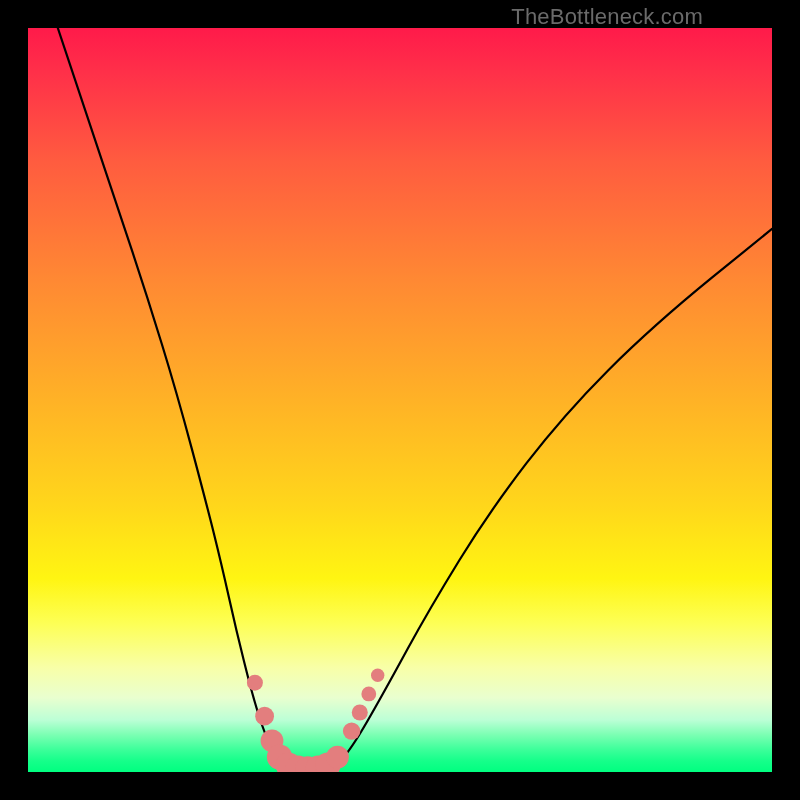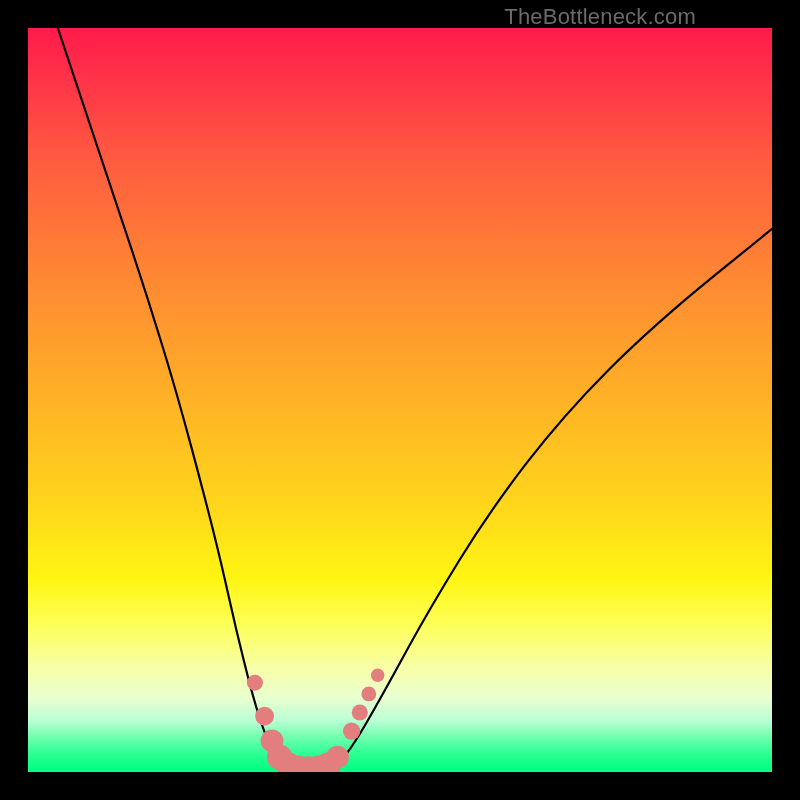--- a/index.html
+++ b/index.html
@@ -11,20 +11,21 @@
     background: #000;
     font-family: Arial, Helvetica, sans-serif;
   }
   .frame {
     position: absolute;
     top: 0;
     left: 0;
     width: 706px;
     height: 800px;
     background: #000;
+    padding-left: 7px;
   }
   .plot {
     position: absolute;
     top: 28px;
     left: 28px;
     width: 744px;
     height: 744px;
     background: linear-gradient(to bottom,
       #ff1a4a 0%,
       #ff3049 6%,

